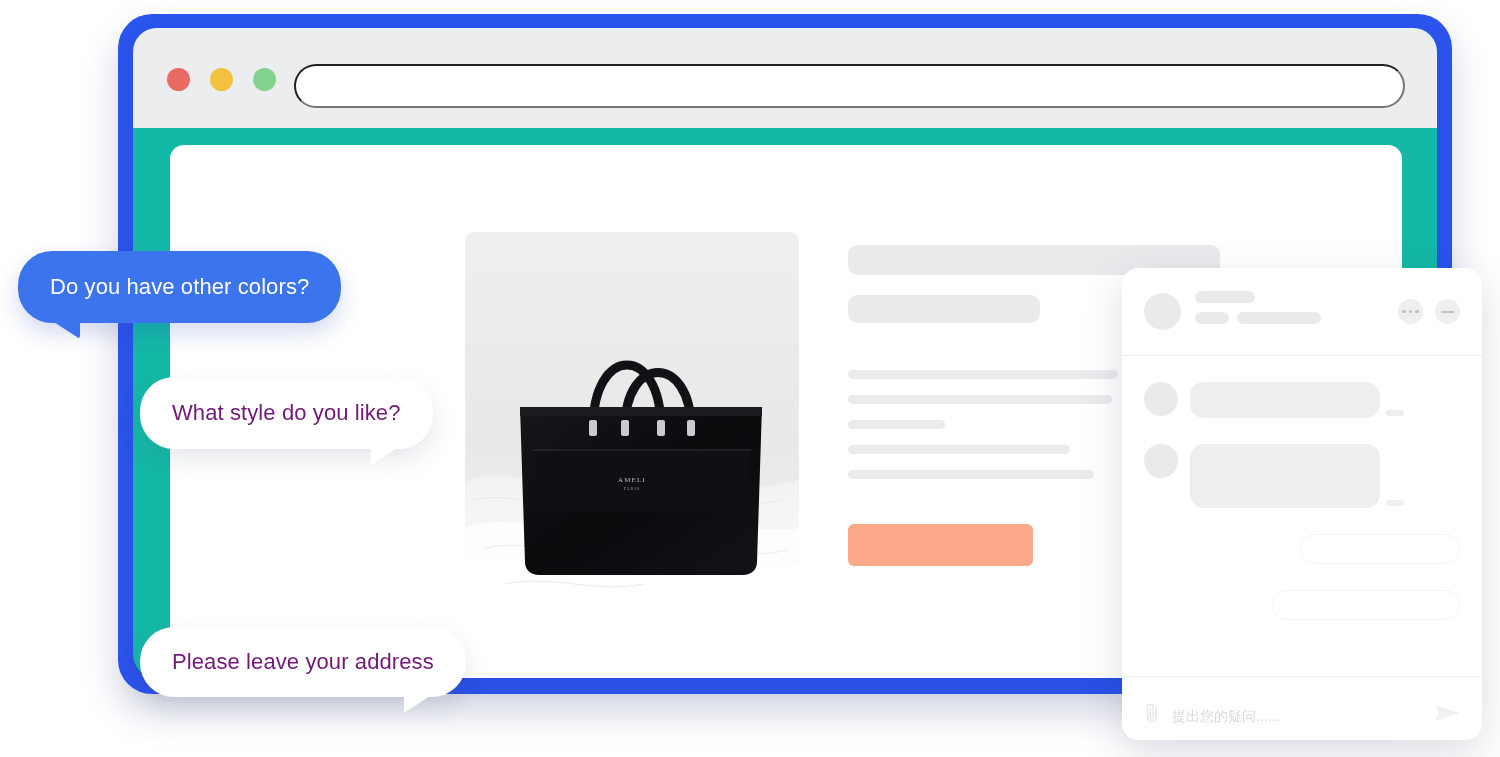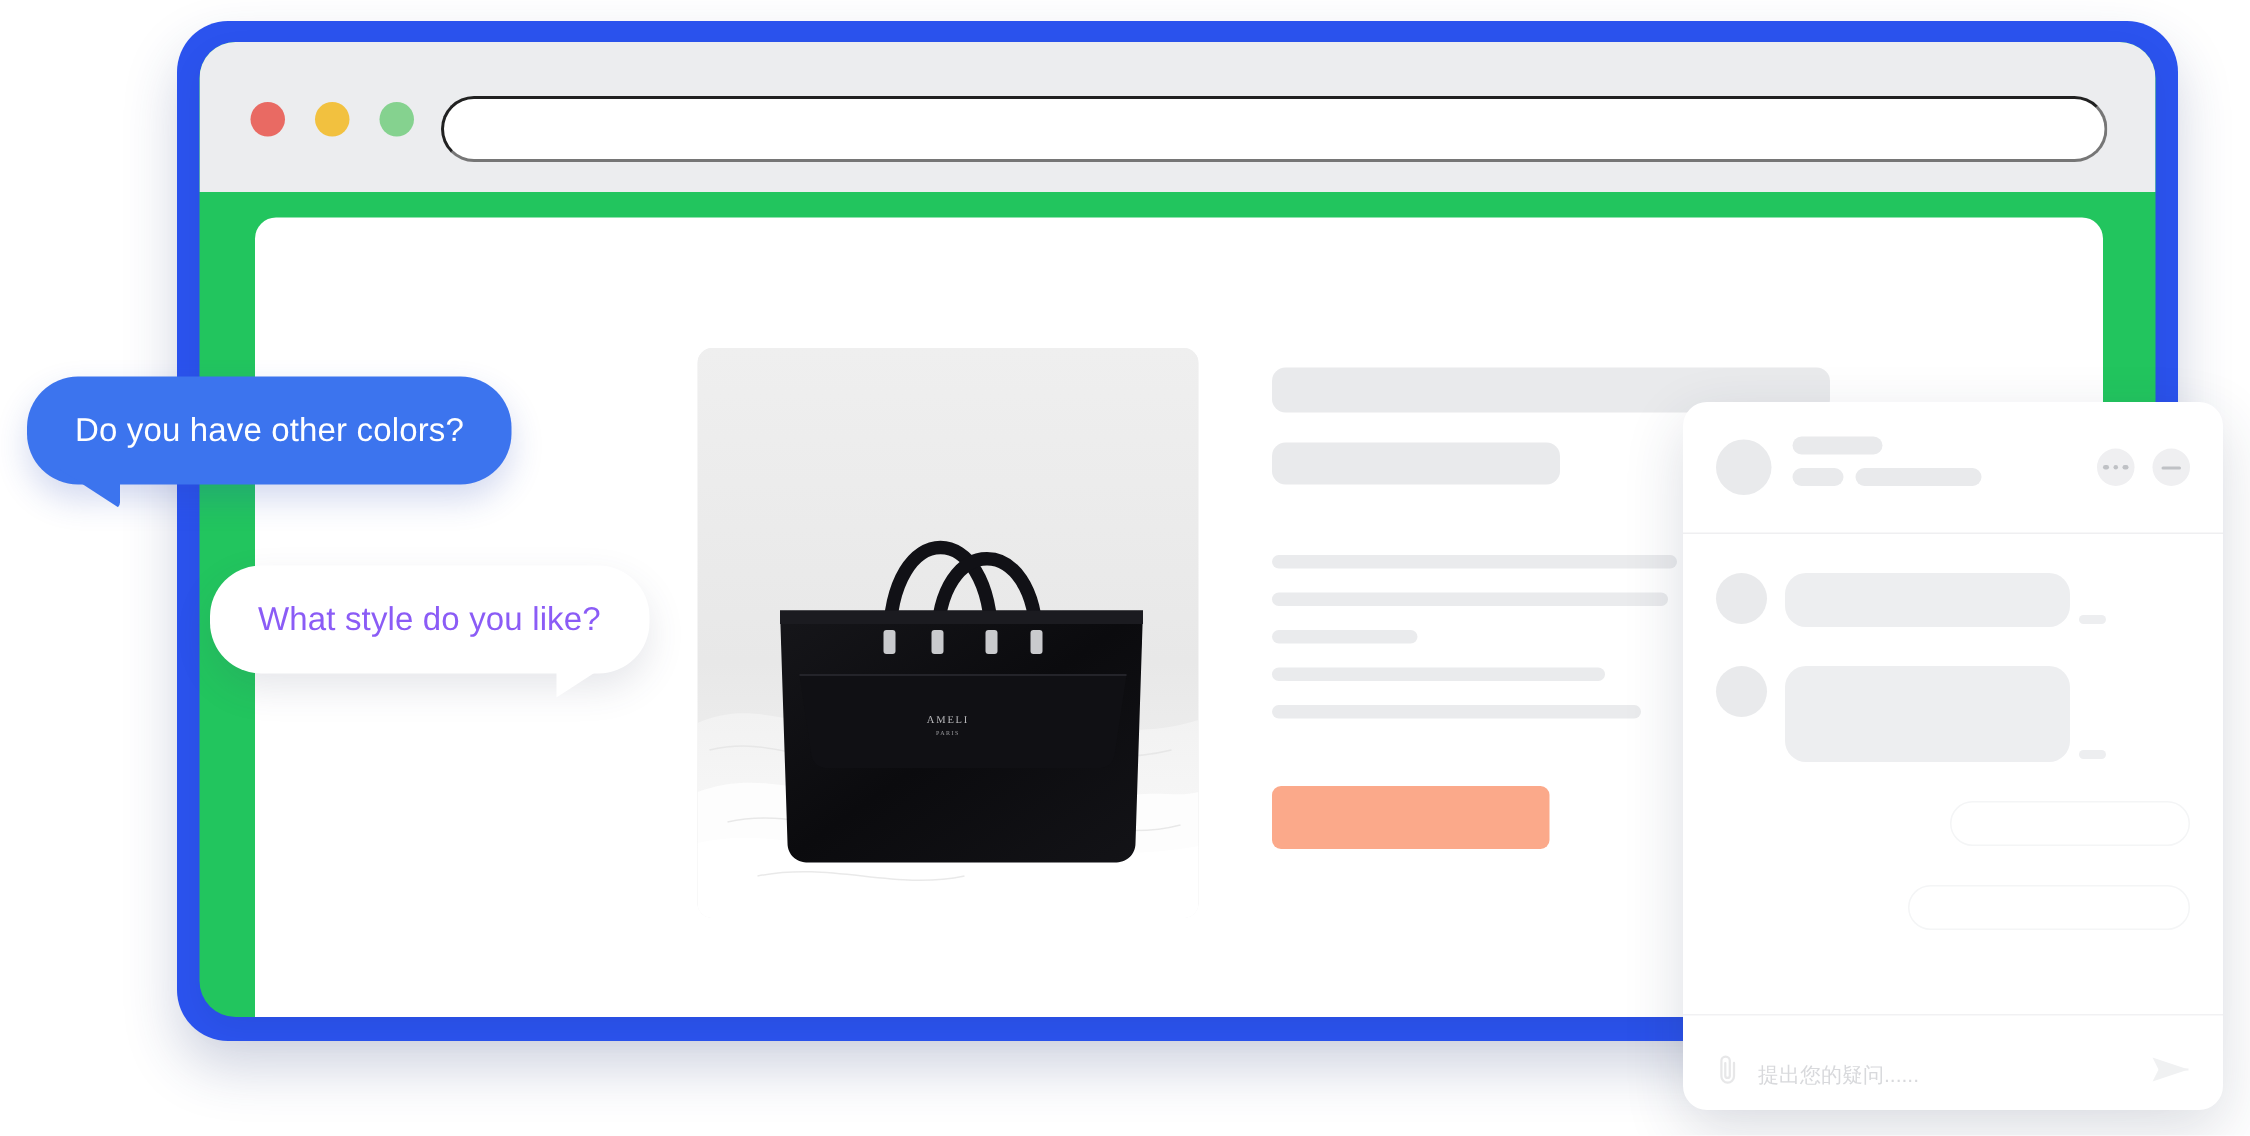--- a/index.html
+++ b/index.html
@@ -19,21 +19,21 @@
     background: #2B53EE;
     border-radius: 34px;
     box-shadow: 0 18px 36px rgba(40,60,120,0.22);
   }
 
   
   .browser {
     position: absolute;
     left: 133px; top: 28px;
     width: 1304px; height: 650px;
-    background: #22c55e;
+    background: #14b8a6;
     border-radius: 24px;
     overflow: hidden;
     box-shadow: 0 8px 22px rgba(0,0,0,0.06);
   }
   .titlebar {
     position: absolute; left: 0; top: 0;
     width: 100%; height: 100px;
     background: #ECEDEF;
   }
   .dots { position: absolute; left: 34px; top: 40px; display: flex; gap: 20px; }
@@ -96,21 +96,21 @@
     margin-top: 36px;
   }
   .bubble.blue {
     background: #3C74EE;
     color: #FFFFFF;
     border-radius: 34px;
     box-shadow: 0 10px 22px rgba(40,70,180,0.20);
   }
   .bubble.white {
     background: #FFFFFF;
-    color: #8b5cf6;
+    color: #701a75;
     border-radius: 34px;
     box-shadow: 0 10px 24px rgba(60,70,100,0.13);
     text-align: center;
   }
   
   .bubble.blue::after {
     content: "";
     position: absolute;
     left: 22px; bottom: -16px;
     width: 0; height: 0;
@@ -305,20 +305,23 @@
 
     </div>
   </div>
 
   <div class="bubble blue" id="bubble-1">
     <span>Do you have other colors?</span>
   </div>
   <div class="bubble white" id="bubble-2">
     <span>What style do you like?</span>
   </div>
+  <div class="bubble white" id="bubble-4">
+    <span>Please leave your address</span>
+  </div>
 
   <div class="chat-widget">
 
     <div class="chat-header">
       <div class="avatar"></div>
       <div class="header-lines">
         <div class="sk hl-1"></div>
         <div class="hl-row">
           <div class="sk hl-2"></div>
           <div class="sk hl-3"></div>

